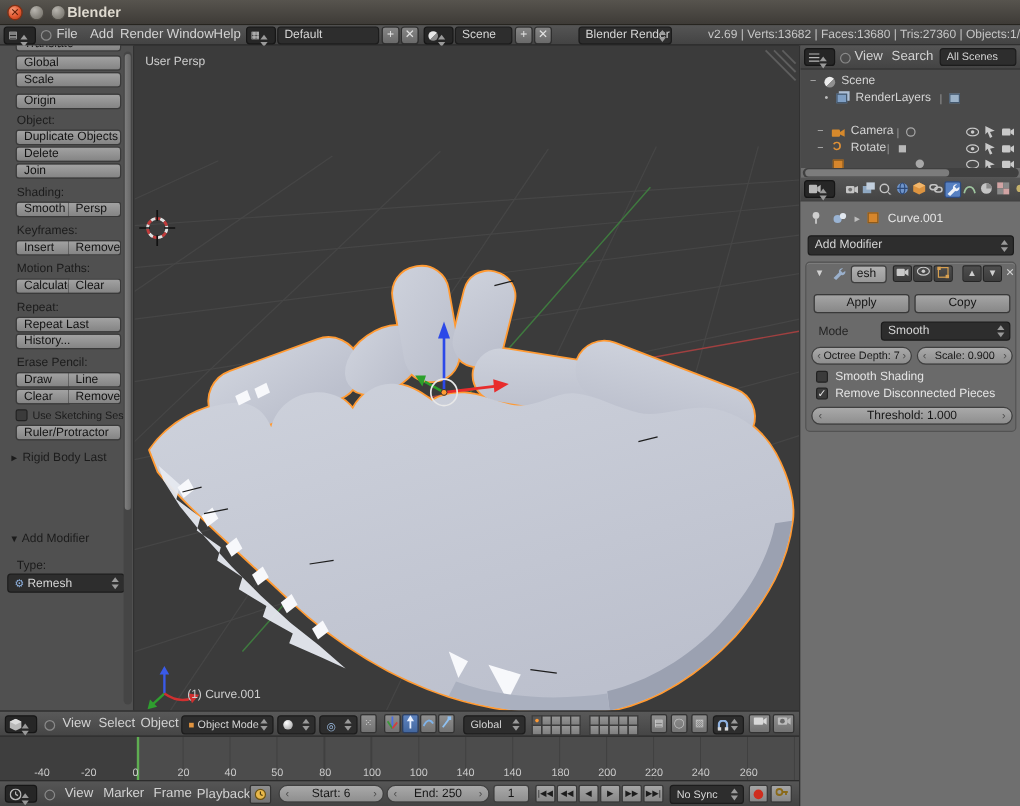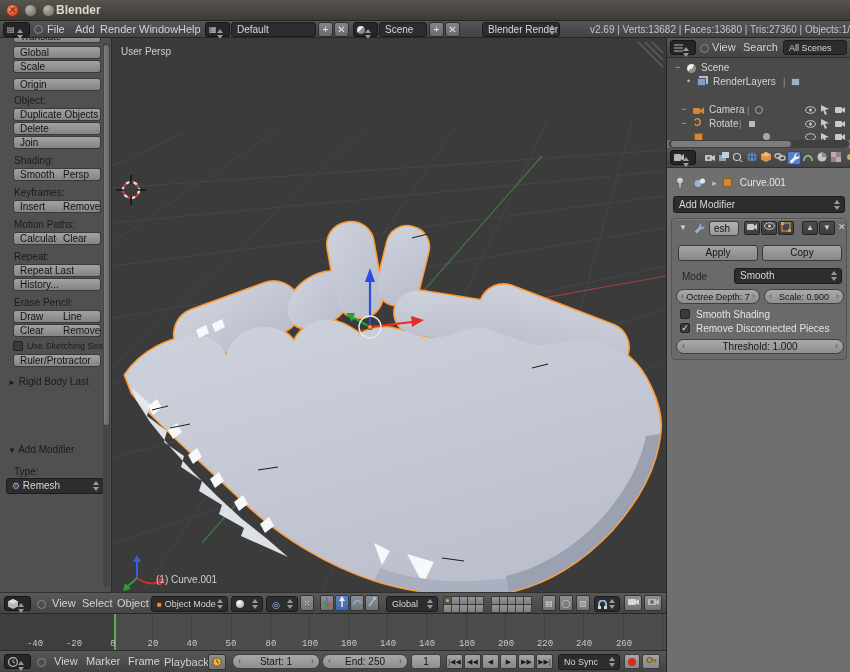--- a/index.html
+++ b/index.html
@@ -69,21 +69,21 @@
   .vp-header { left:0; top:592px; width:666px; height:22px;
     background:linear-gradient(#595959,#454545); border-top:1px solid #303030; border-bottom:1px solid #292929; }
   .mbtn { width:14px; height:16px; background:linear-gradient(#8f8f8f,#737373); border:1px solid #333;
     border-radius:2px; top:2px; text-align:center; }
   .mbtn.on { background:linear-gradient(#5d83c0,#43679f); border-color:#2b3f63; }
   .lay { width:9px; height:9px; border:1px solid #3b3b3b; background:linear-gradient(#969696,#7e7e7e); float:left; margin:-1px 0 0 -1px; position:relative; }
   .lay.on { background:#565656; }
   .lay.on::after { content:""; position:absolute; left:2px; top:2px; width:3px; height:3px; border-radius:50%; background:#ff9a33; }
 
   
-  .tl-canvas { left:0; top:614px; width:732px; height:36px; background:#4c4c4c; overflow:hidden;font-family:Liberation Mono, monospace; }
+  .tl-canvas { left:0; top:614px; width:732px; height:36px; background:#4c4c4c; overflow:hidden; }
   .tl-before { left:0; top:0; width:115px; height:36px; background:#3e3e3e; }
   .tl-grid { left:0; top:0; width:666px; height:36px;
     background-image:repeating-linear-gradient(90deg, rgba(0,0,0,0.16) 0 1px, transparent 1px 39.2px);
     background-position:113px 0; }
   .tl-cur { left:114px; top:0; width:2px; height:36px; background:#5fae52; }
   .tl-num { position:absolute; bottom:1px; transform:translateX(-50%); font-size:9px; color:#c9c9c9; }
   .tl-header { left:0; top:650px; width:666px; height:22px;
     background:linear-gradient(#565656,#434343); border-top:1px solid #2c2c2c; }
   .pbtn { width:17px; height:15px; background:linear-gradient(#a5a5a5,#878787); border:1px solid #3a3a3a;
     border-radius:2px; color:#1c1c1c; font-size:7px; text-align:center; line-height:13px; top:3px; }
@@ -470,21 +470,21 @@
     <span class="abs menu" style="left:128px;top:2px">Frame</span>
     <span class="abs menu" style="left:164px;top:3px">Playback</span>
     <div class="abs mbtn" style="left:208px;top:3px;width:18px">
       <svg width="10" height="10" style="margin-top:2px">
           <circle cx="5" cy="5" r="4.2" fill="#e8b84a" stroke="#6a5214"></circle>
           <line x1="5" y1="5" x2="5" y2="2.6" stroke="#4a3a0a"></line>
           <line x1="5" y1="5" x2="6.8" y2="6" stroke="#4a3a0a"></line>
         </svg>
     </div>
     <div class="abs pill" style="left:232px;top:3px;width:88px">
-      <span class="sd" style="left:5px">‹</span><span>Start: 1</span><span class="sd" style="right:5px">›</span>
+      <span class="sd" style="left:5px">‹</span><span>Start: 6</span><span class="sd" style="right:5px">›</span>
     </div>
     <div class="abs pill" style="left:322px;top:3px;width:86px">
       <span class="sd" style="left:5px">‹</span><span>End: 250</span><span class="sd" style="right:5px">›</span>
     </div>
     <div class="abs pill" style="left:411px;top:3px;width:30px;border-radius:3px">
       <span>1</span>
     </div>
     <div class="abs pbtn" style="left:446px">|◀◀</div>
     <div class="abs pbtn" style="left:464px">◀◀</div>
     <div class="abs pbtn" style="left:482px">◀</div>

